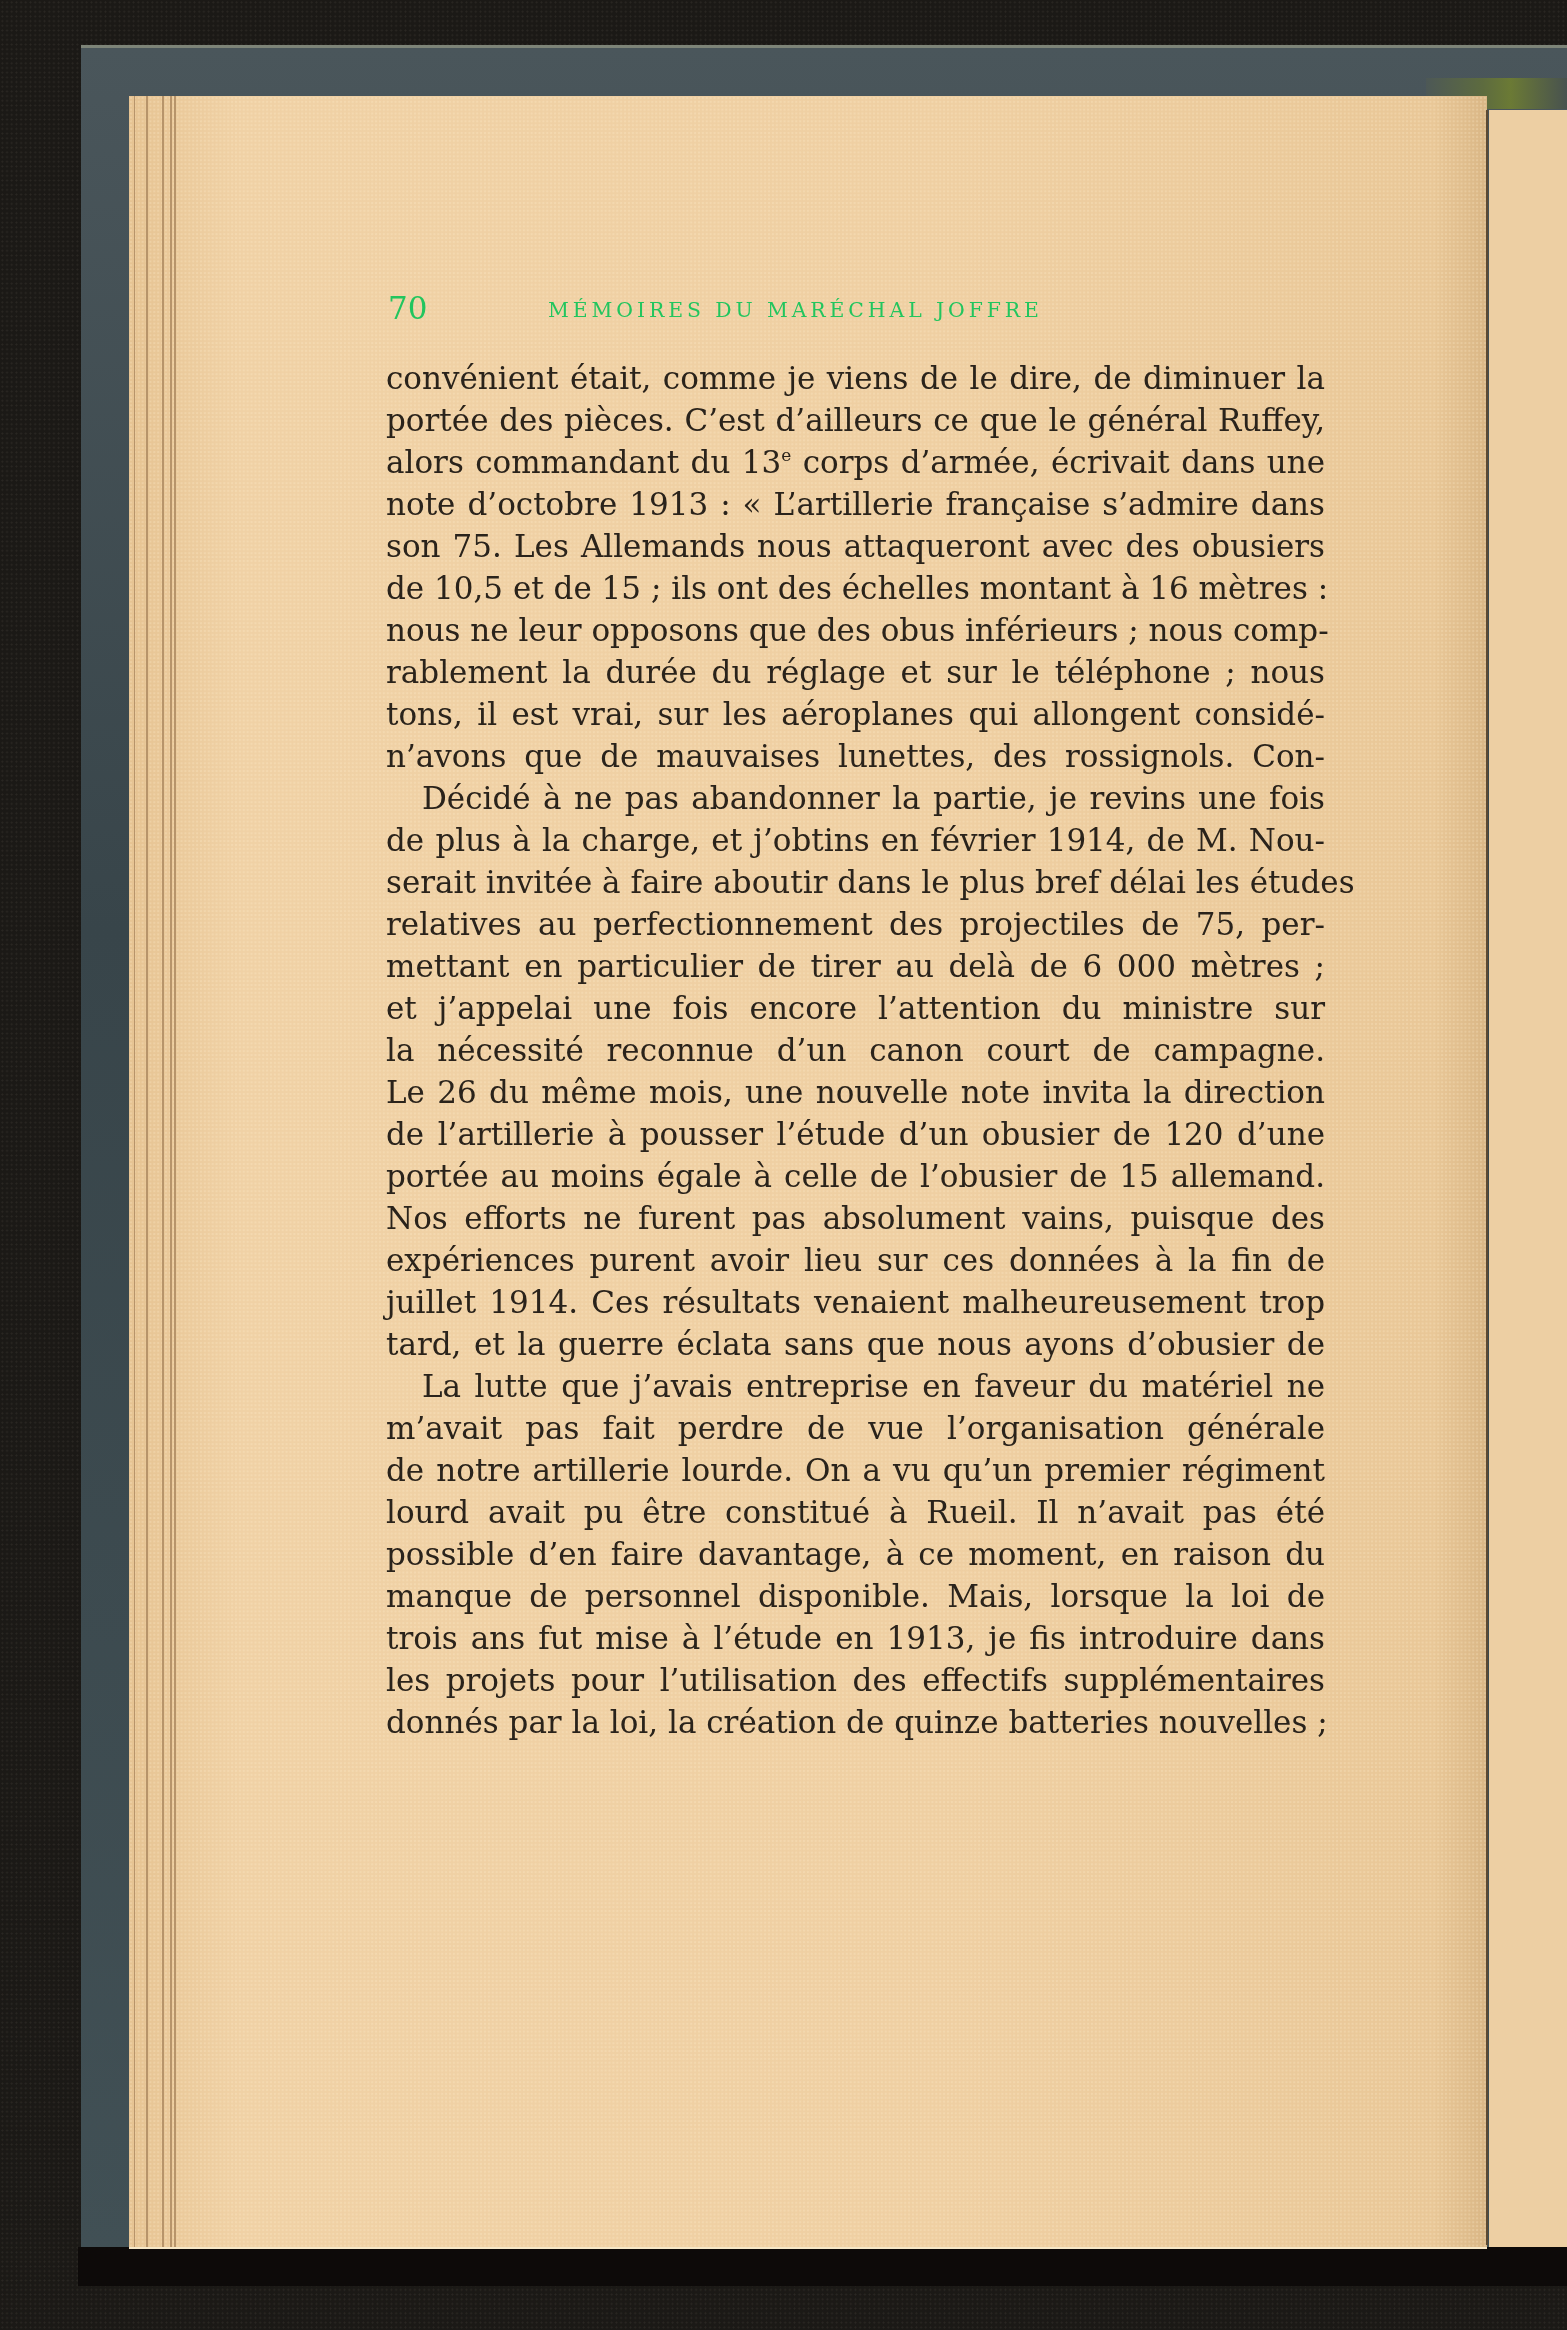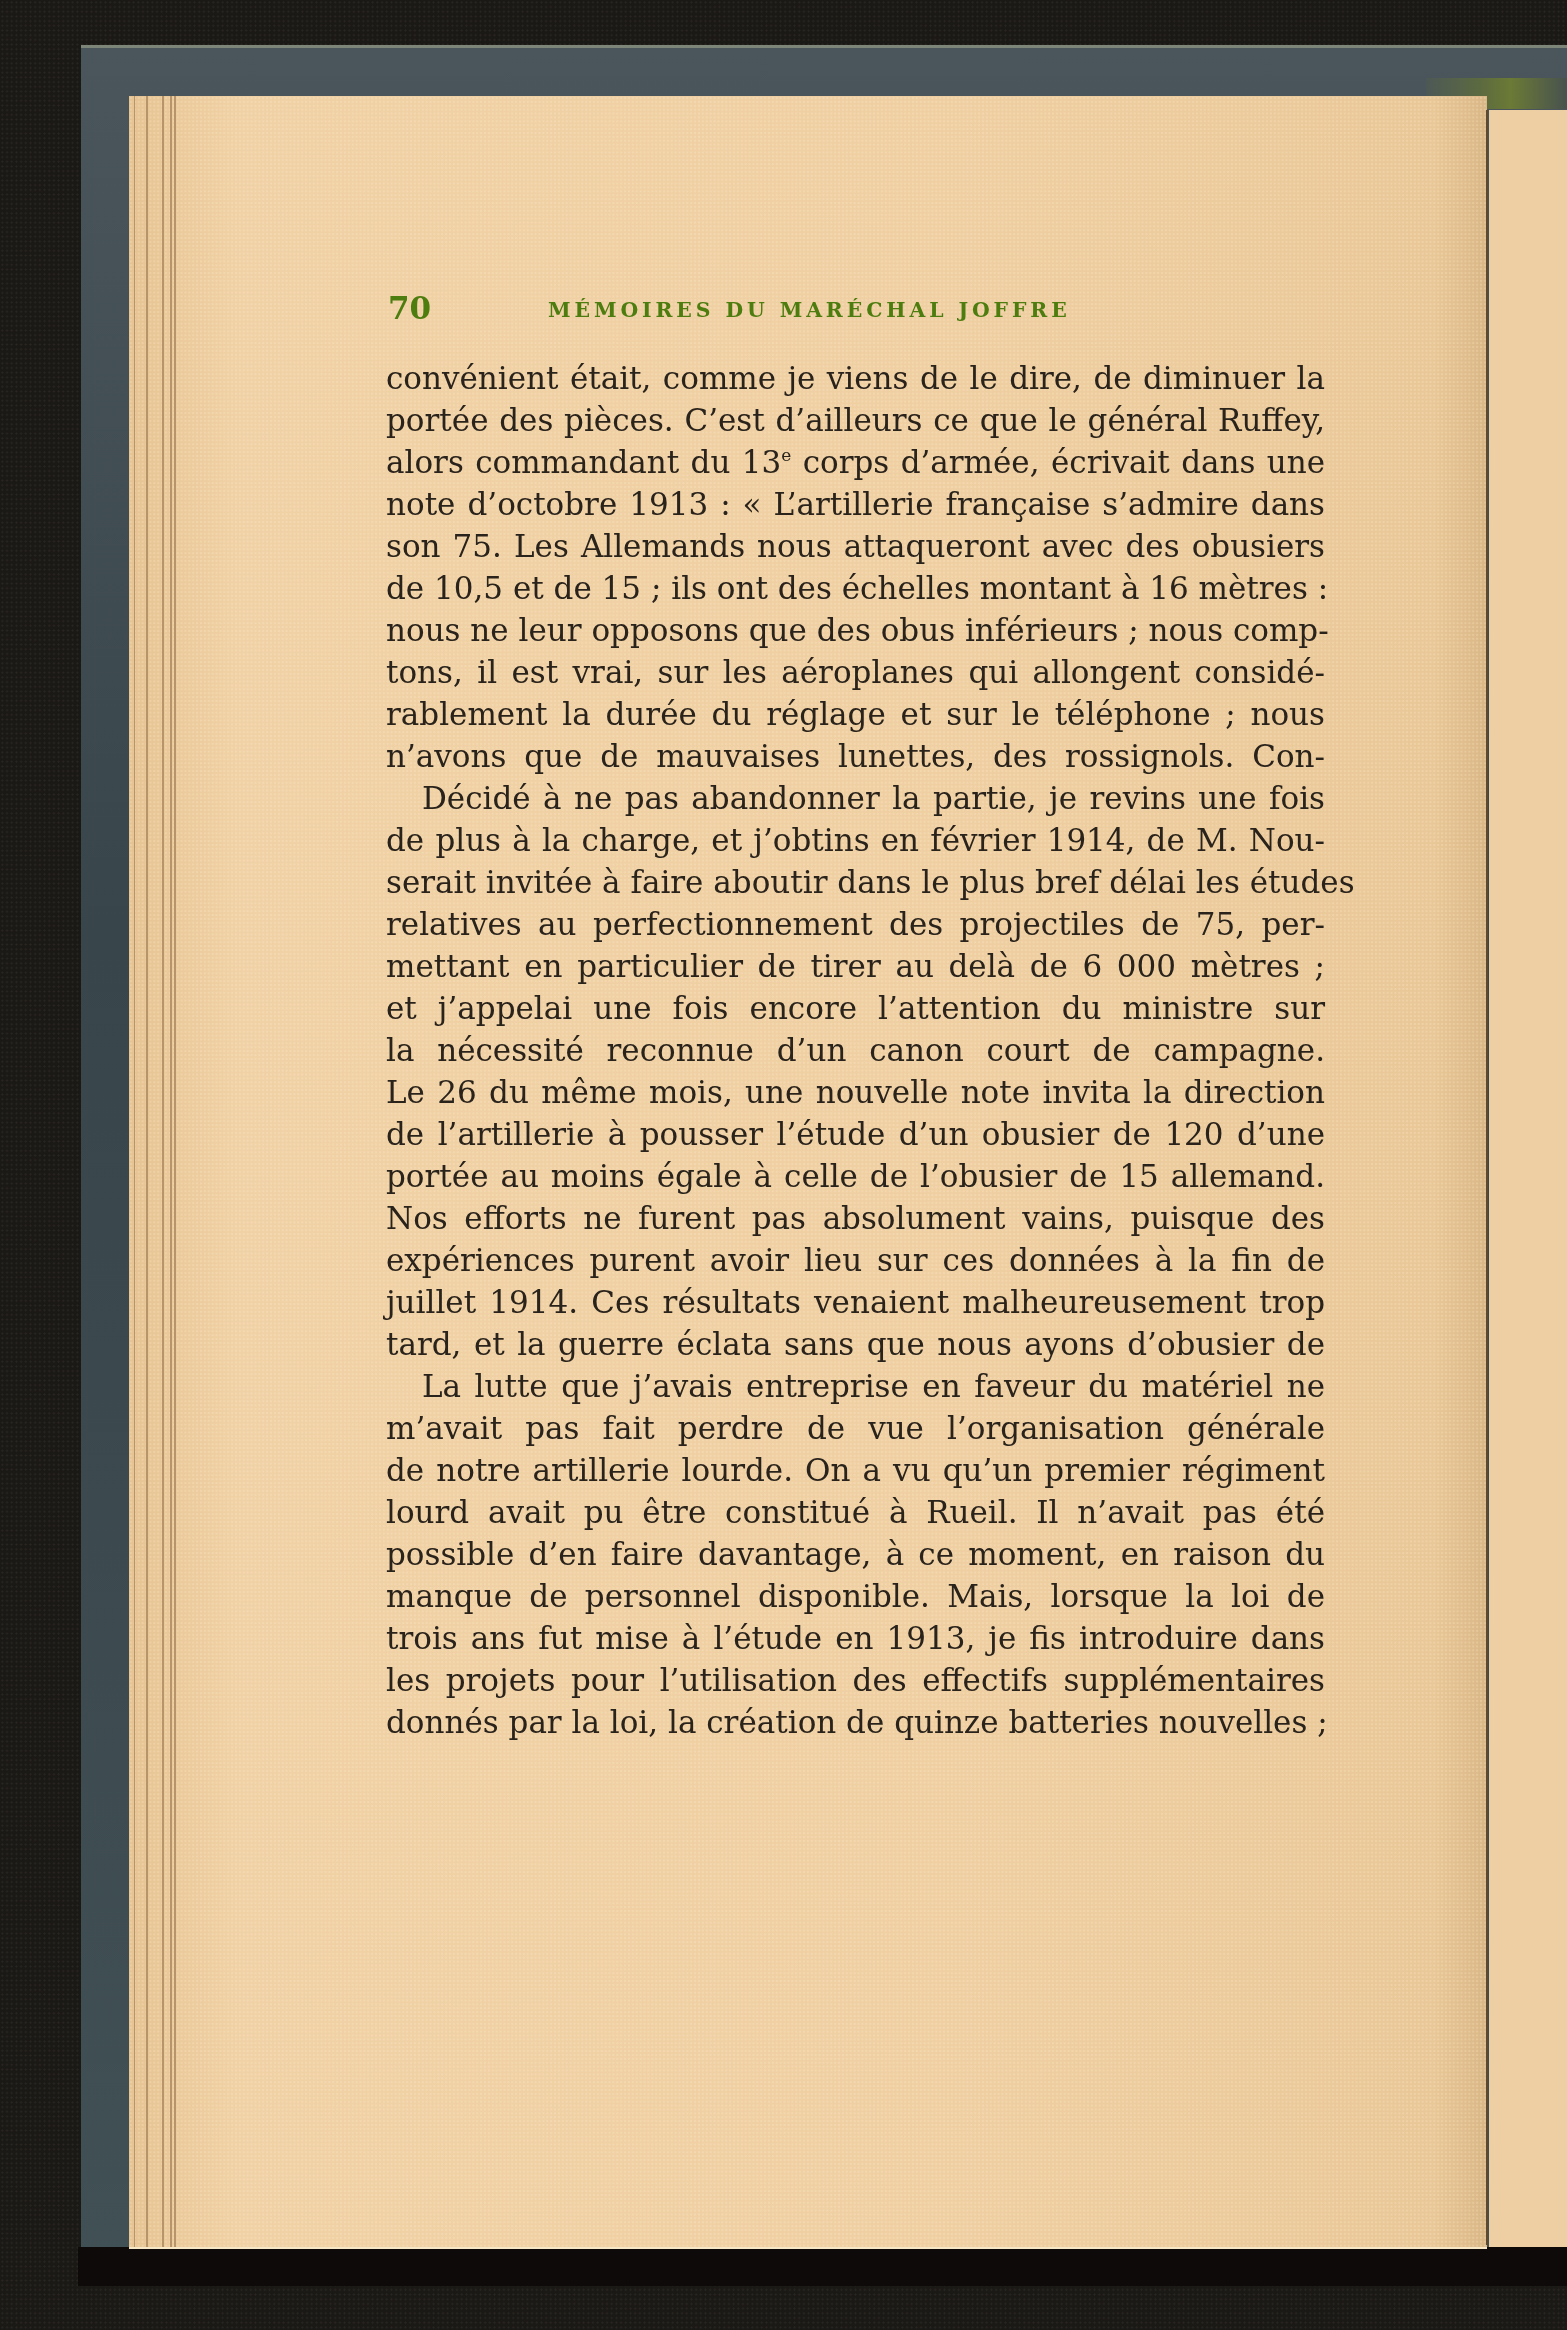--- a/index.html
+++ b/index.html
@@ -42,22 +42,21 @@
   .next-page {
     position: absolute; left: 1489px; top: 110px; width: 78px; height: 2137px;
     background: #edcfa3;
   }
   .spine-cloth {
     position: absolute; left: 1426px; top: 78px; width: 141px; height: 31px;
     background: linear-gradient(90deg, #4d5856, #5d6b3f 40%, #6b7a35 60%, #48524f);
   }
   .running-head {
     position: absolute; left: 388px; top: 290px; width: 940px; height: 36px;
-    color: #4d7c0f;
-    font-weight: bold;
+    color: #22c55e;
   }
   .page-num {
     position: absolute; left: 0; top: 0; font-size: 31px; line-height: 36px;
   }
   .head-title {
     position: absolute; left: 160px; top: 4.7px; font-size: 20.4px; letter-spacing: 3.9px;
     line-height: 31px; font-variant: small-caps;
   }
   .body-text {
     position: absolute; left: 386px; top: 357px; width: 939px;
@@ -95,22 +94,22 @@
 
 <div class="body-text" id="body-text">
     <div>
       <span class="line">convénient était, comme je viens de le dire, de diminuer la</span>
       <span class="line">portée des pièces. C’est d’ailleurs ce que le général Ruffey,</span>
       <span class="line">alors commandant du 13<sup>e</sup> corps d’armée, écrivait dans une</span>
       <span class="line">note d’octobre 1913 : « L’artillerie française s’admire dans</span>
       <span class="line">son 75. Les Allemands nous attaqueront avec des obusiers</span>
       <span class="line">de 10,5 et de 15 ; ils ont des échelles montant à 16 mètres :</span>
       <span class="line">nous ne leur opposons que des obus inférieurs ; nous comp-</span>
+      <span class="line">rablement la durée du réglage et sur le téléphone ; nous</span>
       <span class="line">tons, il est vrai, sur les aéroplanes qui allongent considé-</span>
-      <span class="line">rablement la durée du réglage et sur le téléphone ; nous</span>
       <span class="line">n’avons que de mauvaises lunettes, des rossignols. Con-</span>
     </div>
     <div>
       <span class="line indent">Décidé à ne pas abandonner la partie, je revins une fois</span>
       <span class="line">de plus à la charge, et j’obtins en février 1914, de M. Nou-</span>
       <span class="line">serait invitée à faire aboutir dans le plus bref délai les études</span>
       <span class="line">relatives au perfectionnement des projectiles de 75, per-</span>
       <span class="line">mettant en particulier de tirer au delà de 6 000 mètres ;</span>
       <span class="line">et j’appelai une fois encore l’attention du ministre sur</span>
       <span class="line">la nécessité reconnue d’un canon court de campagne.</span>

